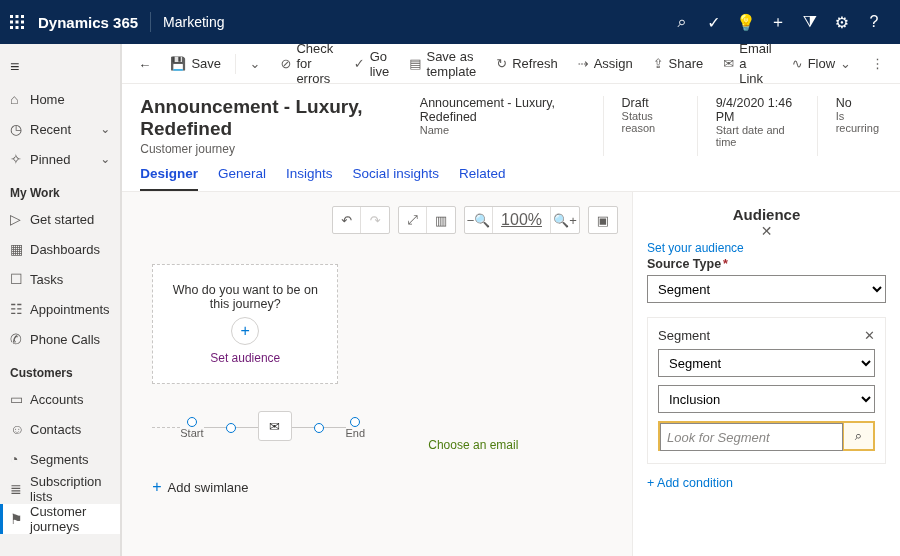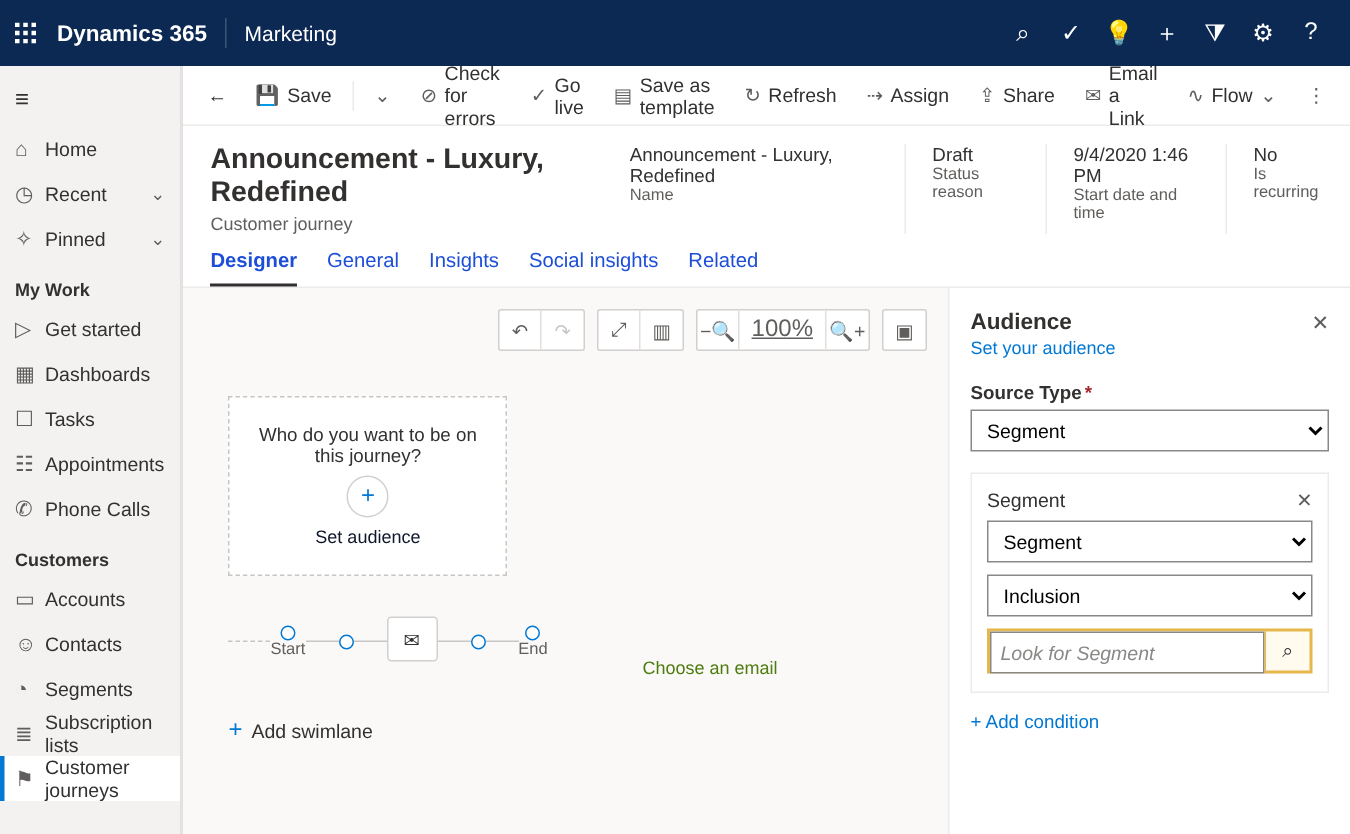--- a/index.html
+++ b/index.html
@@ -53,40 +53,40 @@
 .toolbar2 .grp { display:flex; border:1px solid #d2d0ce; background:#fff; border-radius:2px; }
 .toolbar2 .gb { width:28px; height:26px; display:flex; align-items:center; justify-content:center; font-size:13px; color:#605e5c; border-right:1px solid #e1dfdd; cursor:pointer; }
 .toolbar2 .gb:last-child { border-right:none; }
 .toolbar2 .gb.wide { width:auto; padding:0 8px; font-size:16px;text-decoration:underline; }
 .toolbar2 .gb.dis { color:#c8c6c4; }
 
 .flow { margin-top:58px; display:flex; align-items:flex-start;flex-direction:column; }
 .dashedbox { width:186px; height:120px; border:1.5px dashed #c8c6c4; background:#fff; display:flex; flex-direction:column; align-items:center; justify-content:center; gap:6px; text-align:center; padding:8px; }
 .dashedbox .q { font-size:12.5px; color:#323130; }
 .plusbtn { width:28px; height:28px; border:1px solid #d2d0ce; border-radius:50%; display:flex; align-items:center; justify-content:center; color:#0078d4; font-size:16px; cursor:pointer; }
-.setaud { color:#0f172a; font-size:12px; cursor:pointer; }
+.setaud { color:#701a75; font-size:12px; cursor:pointer; }
 
 .conn { display:flex; align-items:center; margin-top:27px; }
 .line { height:1px; border-top:1.5px dashed #c8c6c4; }
 .node { display:flex; flex-direction:column; align-items:center; font-size:11px; color:#605e5c; }
 .dot { width:10px; height:10px; border:1.5px solid #0078d4; border-radius:50%; background:#fff; }
 .blue { color:#0078d4; }
 .envelope { width:34px; height:30px; border:1px solid #d2d0ce; background:#fff; border-radius:3px; display:flex; align-items:center; justify-content:center; margin-bottom:3px; }
 .chooseemail { color:#4d7c0f; font-size:12px; margin-top:12px; cursor:pointer; }
 
 .addswim { margin-top:26px; display:flex; align-items:center; gap:6px; color:#323130; cursor:pointer; font-size:13px; }
 .addswim .pl { color:#0078d4; font-size:16px; }
 
 
 .panel { width:268px; background:#fff; border-left:1px solid #edebe9; padding:14px 14px 0; }
-.panel .ph { display:flex; align-items:center; }
+.panel .ph { display:flex; align-items:center;flex-direction:column; }
 .panel .ph .t { font-weight:600; font-size:15px; flex:1; }
 .panel .ph .x { font-size:14px; cursor:pointer; color:#605e5c; }
 .panel .hint { color:#0078d4; font-size:12px; margin-top:2px; cursor:pointer; }
-.panel .flabel { font-size:12.5px; font-weight:600; margin-top:16px; }
+.panel .flabel { font-size:12.5px; font-weight:600; margin-top:2px; }
 .panel .req::after { content:"*"; color:#a4262c; margin-left:2px; }
 .panel select, .panel input[type=text] { width:100%; height:28px; border:1px solid #8a8886; background:#fff; font-size:13px; padding:0 6px; }
 .segbox { border:1px solid #edebe9; margin-top:14px; padding:10px 10px 12px; }
 .segbox .sh { display:flex; align-items:center; font-size:13px; margin-bottom:6px; }
 .segbox .sh .sx { margin-left:auto; cursor:pointer; color:#605e5c; }
 .segbox select { margin-bottom:8px; }
 .searchrow { display:flex; border:2px solid #e6b74c; background:#fffbef; height:30px; }
 .searchrow input { flex:1; border:none; background:transparent; padding:0 8px; font-size:13px; outline:none; }
 .searchrow input::placeholder { color:#8a8886; font-style:italic; }
 .searchrow .sbtn { width:30px; display:flex; align-items:center; justify-content:center; border-left:1px solid #e6b74c; cursor:pointer; }

